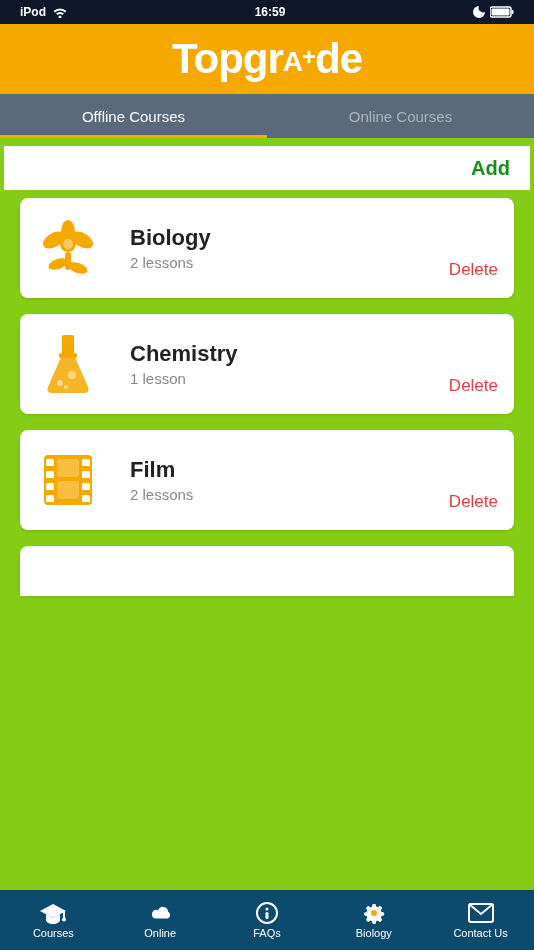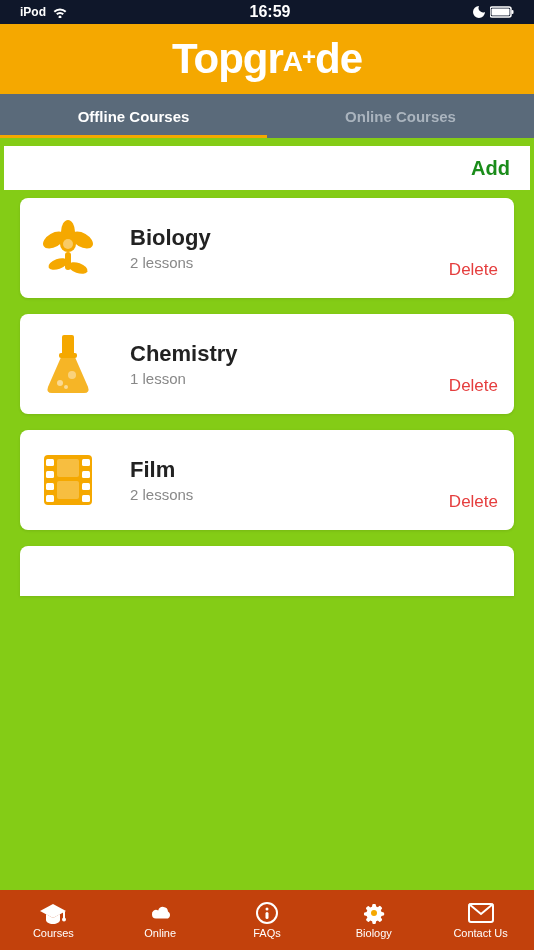--- a/index.html
+++ b/index.html
@@ -19,21 +19,21 @@
       height: 24px;
       display: flex;
       align-items: center;
       justify-content: space-between;
       padding: 0 20px;
       font-size: 12px;
       font-weight: 600;
       color: white;
     }
     .status-bar-left { display: flex; align-items: center; gap: 6px; }
-    .status-bar-center { font-size: 16px; font-weight: 600; }
+    .status-bar-center { font-size: 12px; font-weight: 600; }
     .status-bar-right { display: flex; align-items: center; gap: 4px; }
 
     
     .header {
       background: #f5a800;
       height: 70px;
       display: flex;
       align-items: center;
       justify-content: center;
     }
@@ -51,21 +51,21 @@
       height: 44px;
       display: flex;
       align-items: stretch;
     }
     .tab-item {
       flex: 1;
       display: flex;
       align-items: center;
       justify-content: center;
       font-size: 15px;
-      font-weight: 700;
+      font-weight: 400;
       color: #aab4be;
       cursor: pointer;
       position: relative;
     }
     .tab-item.active {
       color: white;
     }
     .tab-item.active::after {
       content: '';
       position: absolute;
@@ -149,21 +149,21 @@
       margin-top: 24px;
     }
 
     
     .bottom-nav {
       position: absolute;
       bottom: 0;
       left: 0;
       right: 0;
       height: 60px;
-      background: #c2410c;
+      background: #0c4a6e;
       display: flex;
       align-items: center;
     }
     .nav-item {
       flex: 1;
       display: flex;
       flex-direction: column;
       align-items: center;
       justify-content: center;
       gap: 3px;

